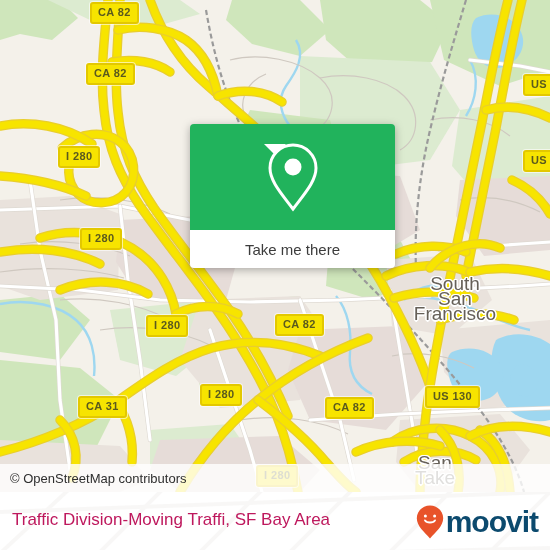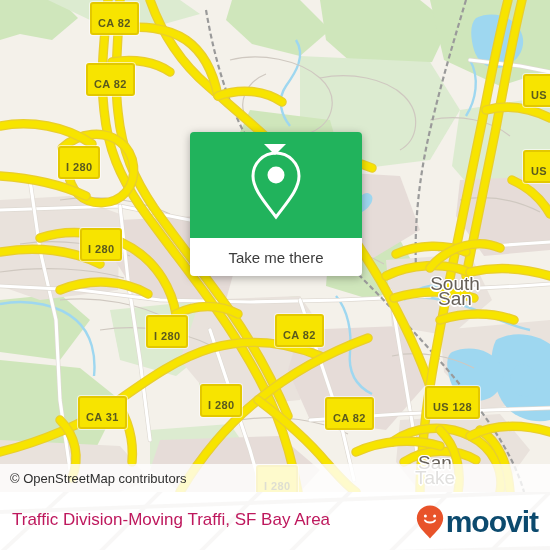--- a/index.html
+++ b/index.html
@@ -33,21 +33,21 @@
   .shield {
     position: absolute;
     background: #ffffff;
     border: 2px solid #f0d500;
     border-radius: 3px;
     color: #4a4a16;
     font-family: "Liberation Sans", sans-serif;
     font-size: 11px;
     font-weight: bold;
     line-height: 1;
-    padding: 14px 6px 4px 6px;
+    padding: 3px 6px 4px 6px;
     letter-spacing: .4px;
     white-space: nowrap;
     box-shadow: 0 0 0 1px rgba(255,255,255,.6);
   }
   .shield.filled {
     background: #f7e400;
     border-color: #e3c800;
     color: #5a5a1e;
   }
 
@@ -63,22 +63,22 @@
     text-shadow:
       -1.5px 0 #fff, 1.5px 0 #fff, 0 -1.5px #fff, 0 1.5px #fff,
       -1px -1px #fff, 1px -1px #fff, -1px 1px #fff, 1px 1px #fff;
     pointer-events: none;
   }
 
   
   #popup {
     position: absolute;
     left: 190px;
-    top: 132px;
-    width: 172px;
+    top: 124px;
+    width: 205px;
     filter: drop-shadow(0 2px 4px rgba(0,0,0,.30));
   }
   #popup-green {
     background: #21b35c;
     border-radius: 4px 4px 0 0;
     height: 106px;
     display: flex;
     align-items: center;
     justify-content: center;
   }
@@ -358,36 +358,37 @@
         <path class="mwayc" d="M512,180 C530,188 542,200 550,214"></path>
         <path class="mway" d="M512,180 C530,188 542,200 550,214"></path>
         <path class="mwayc" d="M486,110 C508,104 530,108 550,118"></path>
         <path class="mway" d="M486,110 C508,104 530,108 550,118"></path>
       </g>
     </svg>
 
     <div class="place-label" style="left:410px; top:276px; width:90px;">
       <div>South</div>
       <div>San</div>
+      <div>Francisco</div>
     </div>
     <div class="place-label" style="left:400px; top:455px; width:70px;">
       <div>San</div>
       <div>Take</div>
     </div>
 
     <div class="shield filled" style="left:90px;  top:2px;">CA 82</div>
     <div class="shield filled" style="left:86px;  top:63px;">CA 82</div>
     <div class="shield filled" style="left:58px;  top:146px;">I 280</div>
     <div class="shield filled" style="left:80px;  top:228px;">I 280</div>
     <div class="shield filled" style="left:146px; top:315px;">I 280</div>
     <div class="shield filled" style="left:275px; top:314px;">CA 82</div>
     <div class="shield filled" style="left:78px;  top:396px;">CA 31</div>
     <div class="shield filled" style="left:200px; top:384px;">I 280</div>
     <div class="shield filled" style="left:325px; top:397px;">CA 82</div>
-    <div class="shield filled" style="left:425px; top:386px;">US 128</div>
+    <div class="shield filled" style="left:425px; top:386px;">US 130</div>
     <div class="shield filled" style="left:256px; top:465px;">I 280</div>
     <div class="shield filled" style="left:523px; top:74px;">US 1</div>
     <div class="shield filled" style="left:523px; top:150px;">US 1</div>
 
     <div id="popup">
       <div id="popup-green">
         <svg width="58" height="72" viewBox="0 0 58 72">
           <path d="M29 4 C16.3 4 6 14.3 6 27 C6 40 17 52 29 68 C41 52 52 40 52 27 C52 14.3 41.7 4 29 4 Z" fill="none" stroke="#ffffff" stroke-width="3"></path>
           <circle cx="29" cy="26" r="8.5" fill="#ffffff"></circle>
         </svg>

